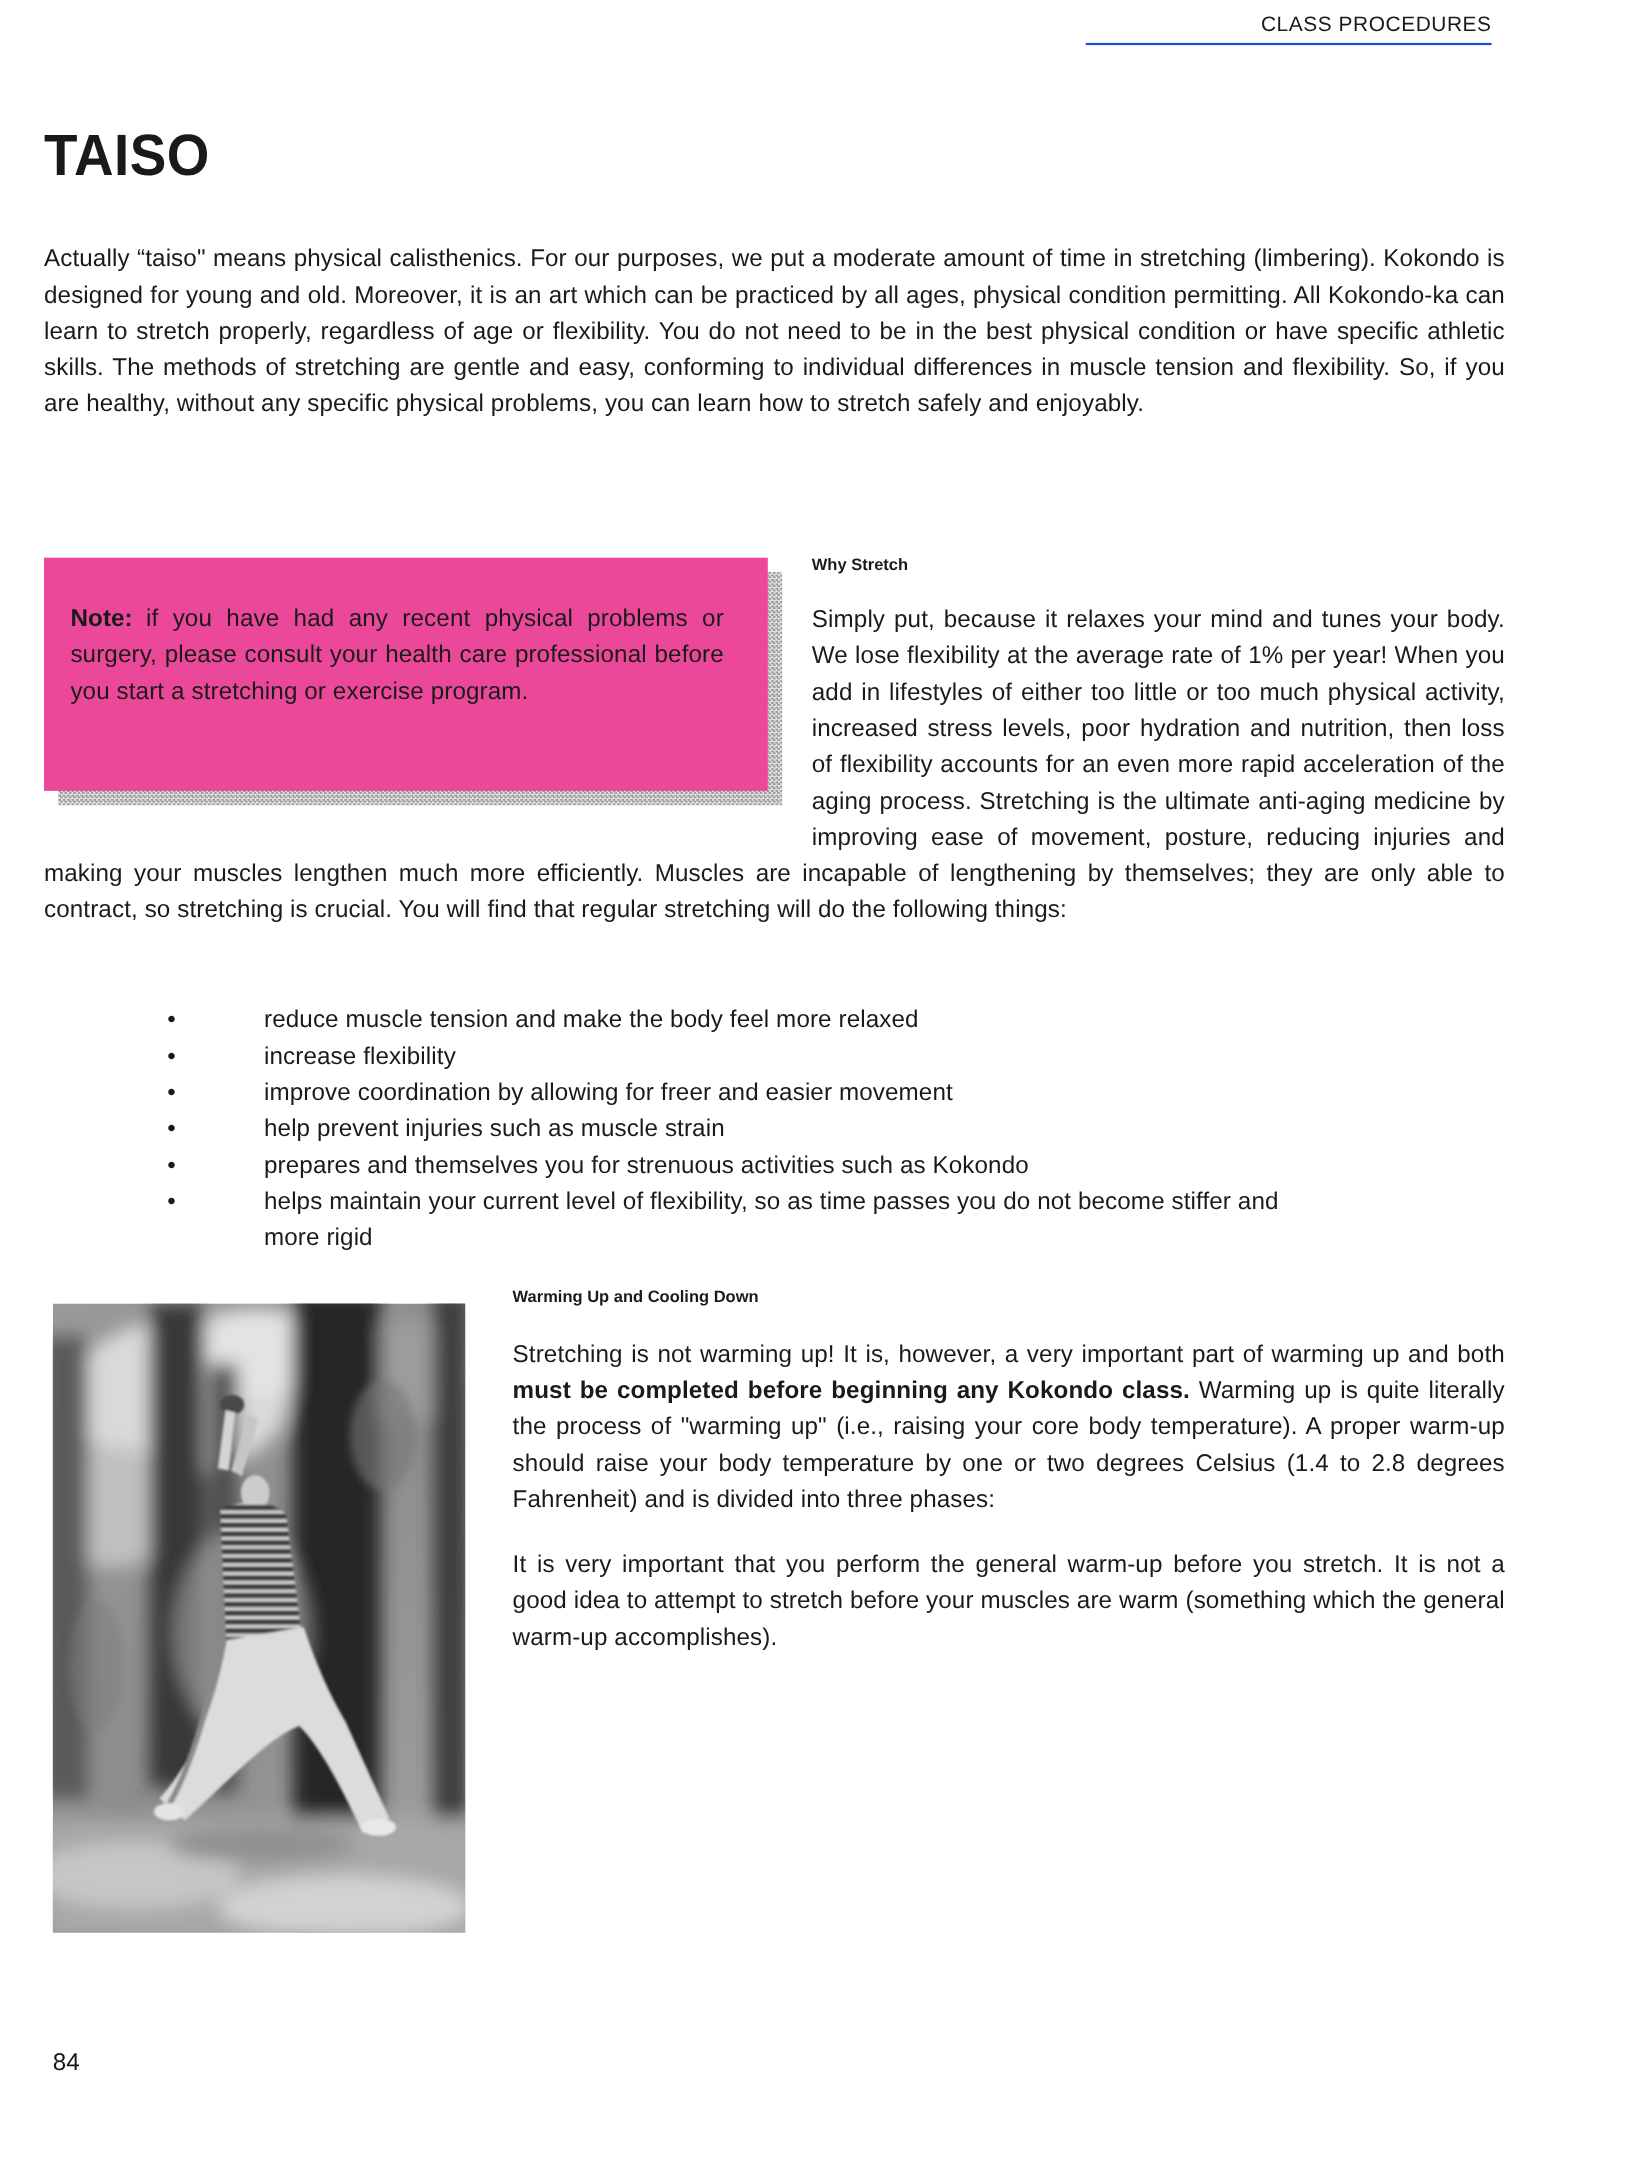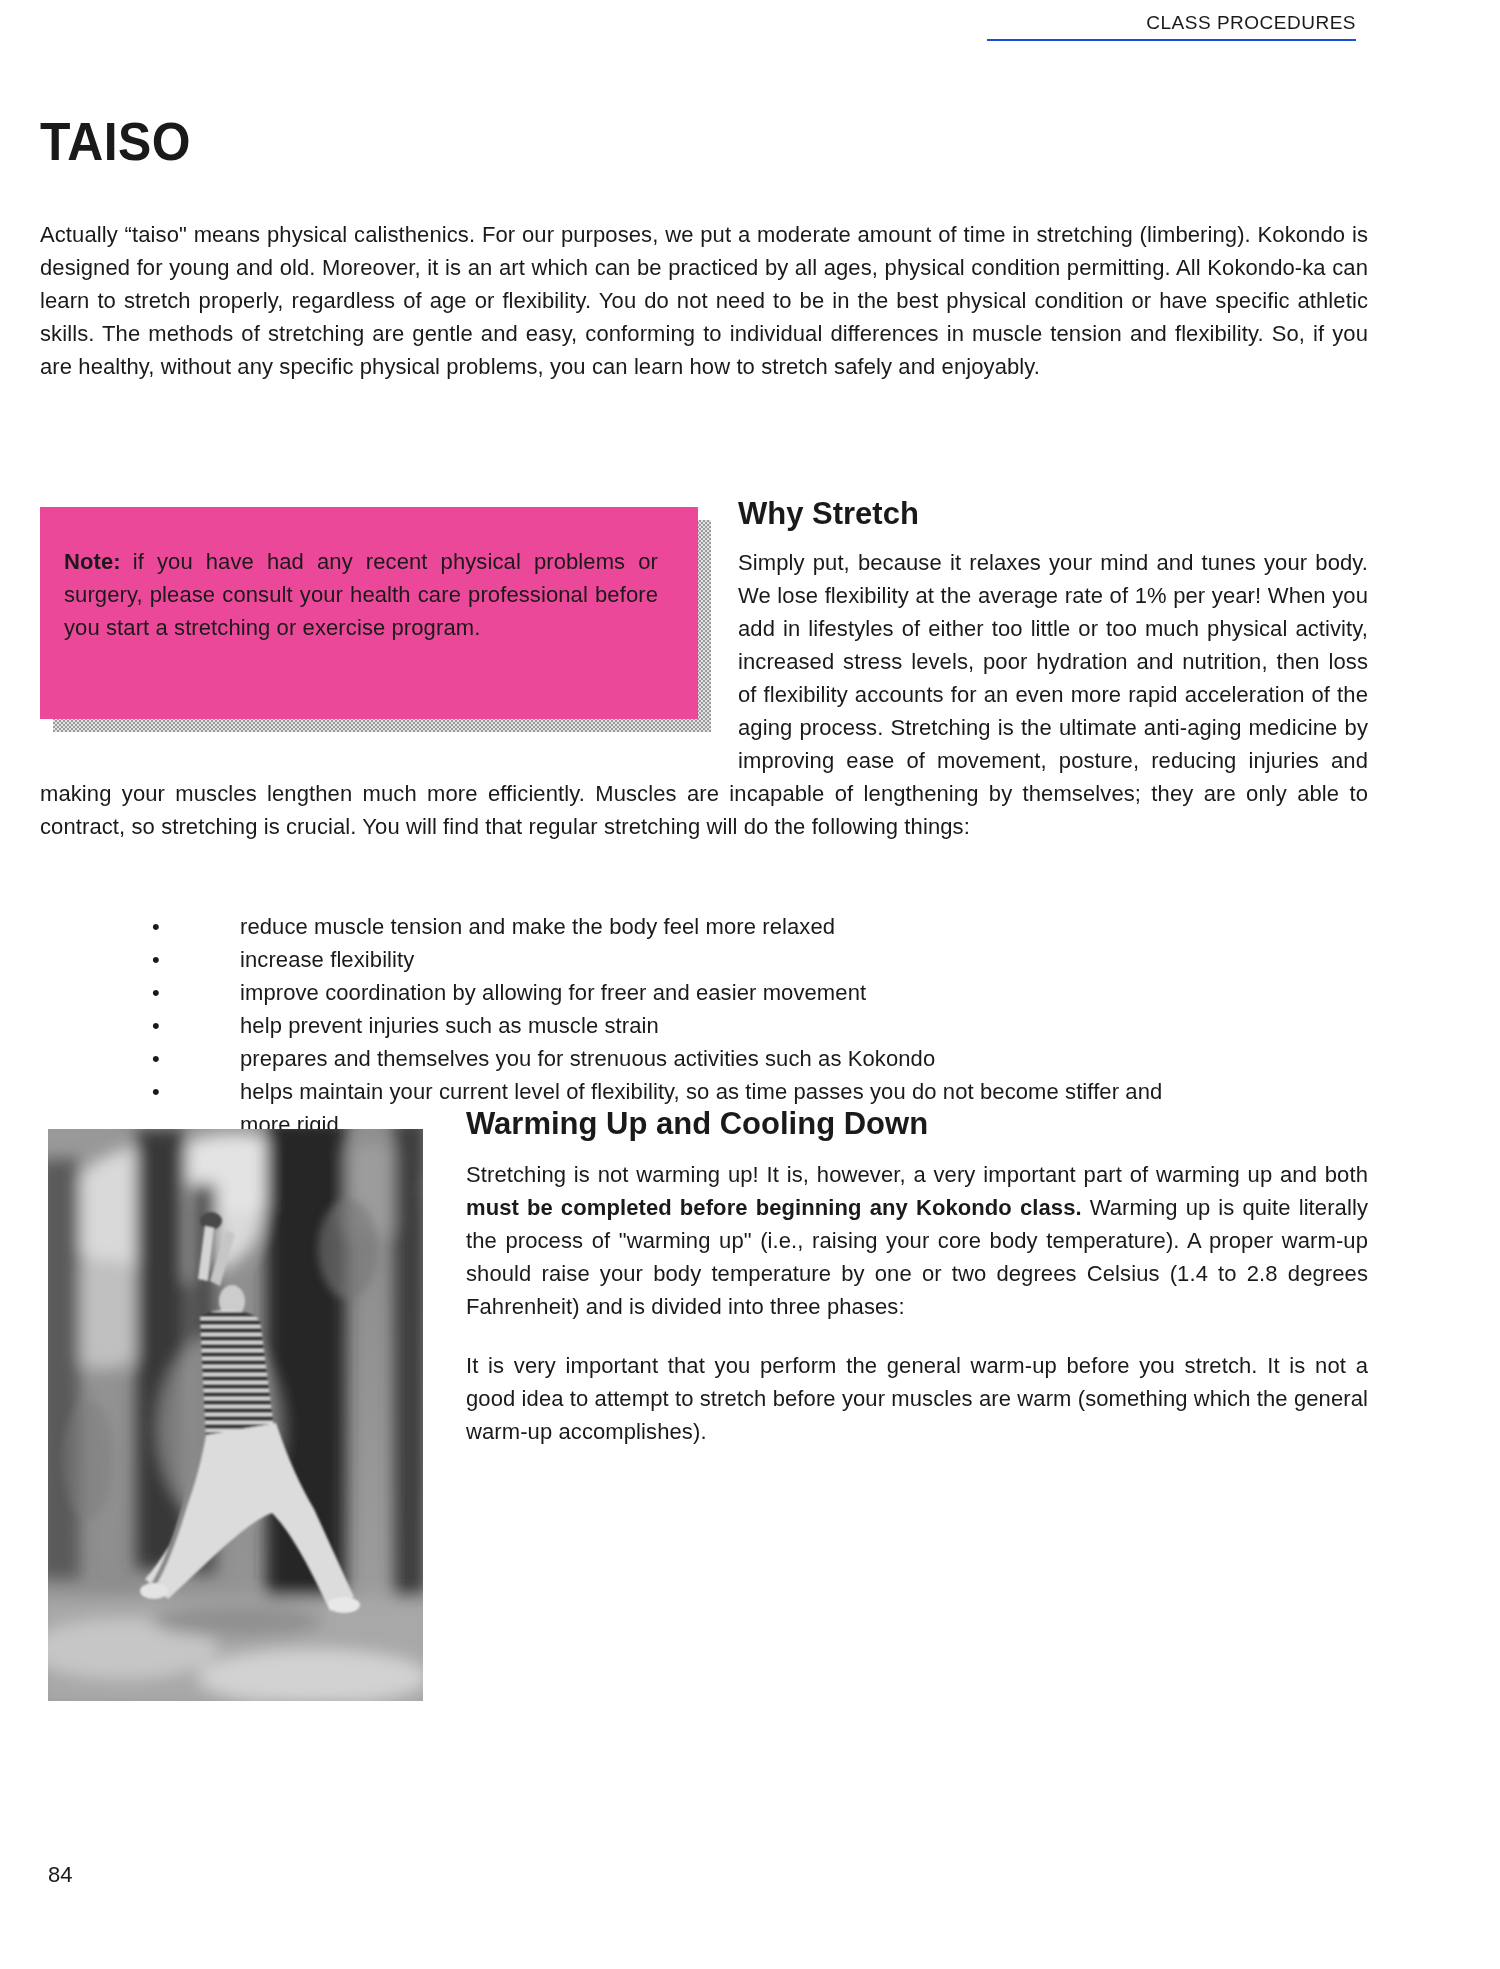--- a/index.html
+++ b/index.html
@@ -29,28 +29,28 @@
   .note-shadow{
     position:absolute;left:13px;top:22px;width:658px;height:212px;
     background:conic-gradient(#9b9b9b 25%, #e3e3e3 0 50%, #9b9b9b 0 75%, #e3e3e3 0) 0 0/4px 4px;
   }
   .note-box{
     position:absolute;left:0;top:9px;width:658px;height:212px;
     background:#ec4899;box-sizing:border-box;padding:38px 40px 0 24px;
   }
   .note-box .body-text{margin:0;}
   .note-label{font-weight:bold;margin-right:12px;}
-  .section-heading{font-size:31px;font-weight:bold;line-height:28px;margin:2px 0 18px;}
+  .section-heading{font-size:15px;font-weight:bold;line-height:28px;margin:2px 0 18px;}
   .wrap-top p{margin:0;}
   
   .bullet-list{position:absolute;top:910px;left:40px;width:1140px;margin:0;padding:0;list-style:none;}
   .bullet-list li{position:relative;padding-left:200px;font-size:22px;line-height:33px;letter-spacing:0.1px;}
   .bullet-list li .bullet-glyph{position:absolute;left:112px;top:0;}
   
-  .wrap-bottom{position:absolute;top:1104px;left:40px;width:1328px;}
+  .wrap-bottom{position:absolute;top:1160px;left:40px;width:1328px;}
   .photo-wrap{float:left;width:375px;height:572px;margin:25px 43px 0 8px;}
   .photo-wrap svg{display:block;width:375px;height:572px;}
   .wrap-bottom p{margin:0 0 26px 0;}
   .wrap-bottom .section-heading{margin:6px 0 20px;}
   
   .page-number{position:absolute;left:48px;top:1862px;font-size:22px;}
 </style>
 </head>
 <body>
 

